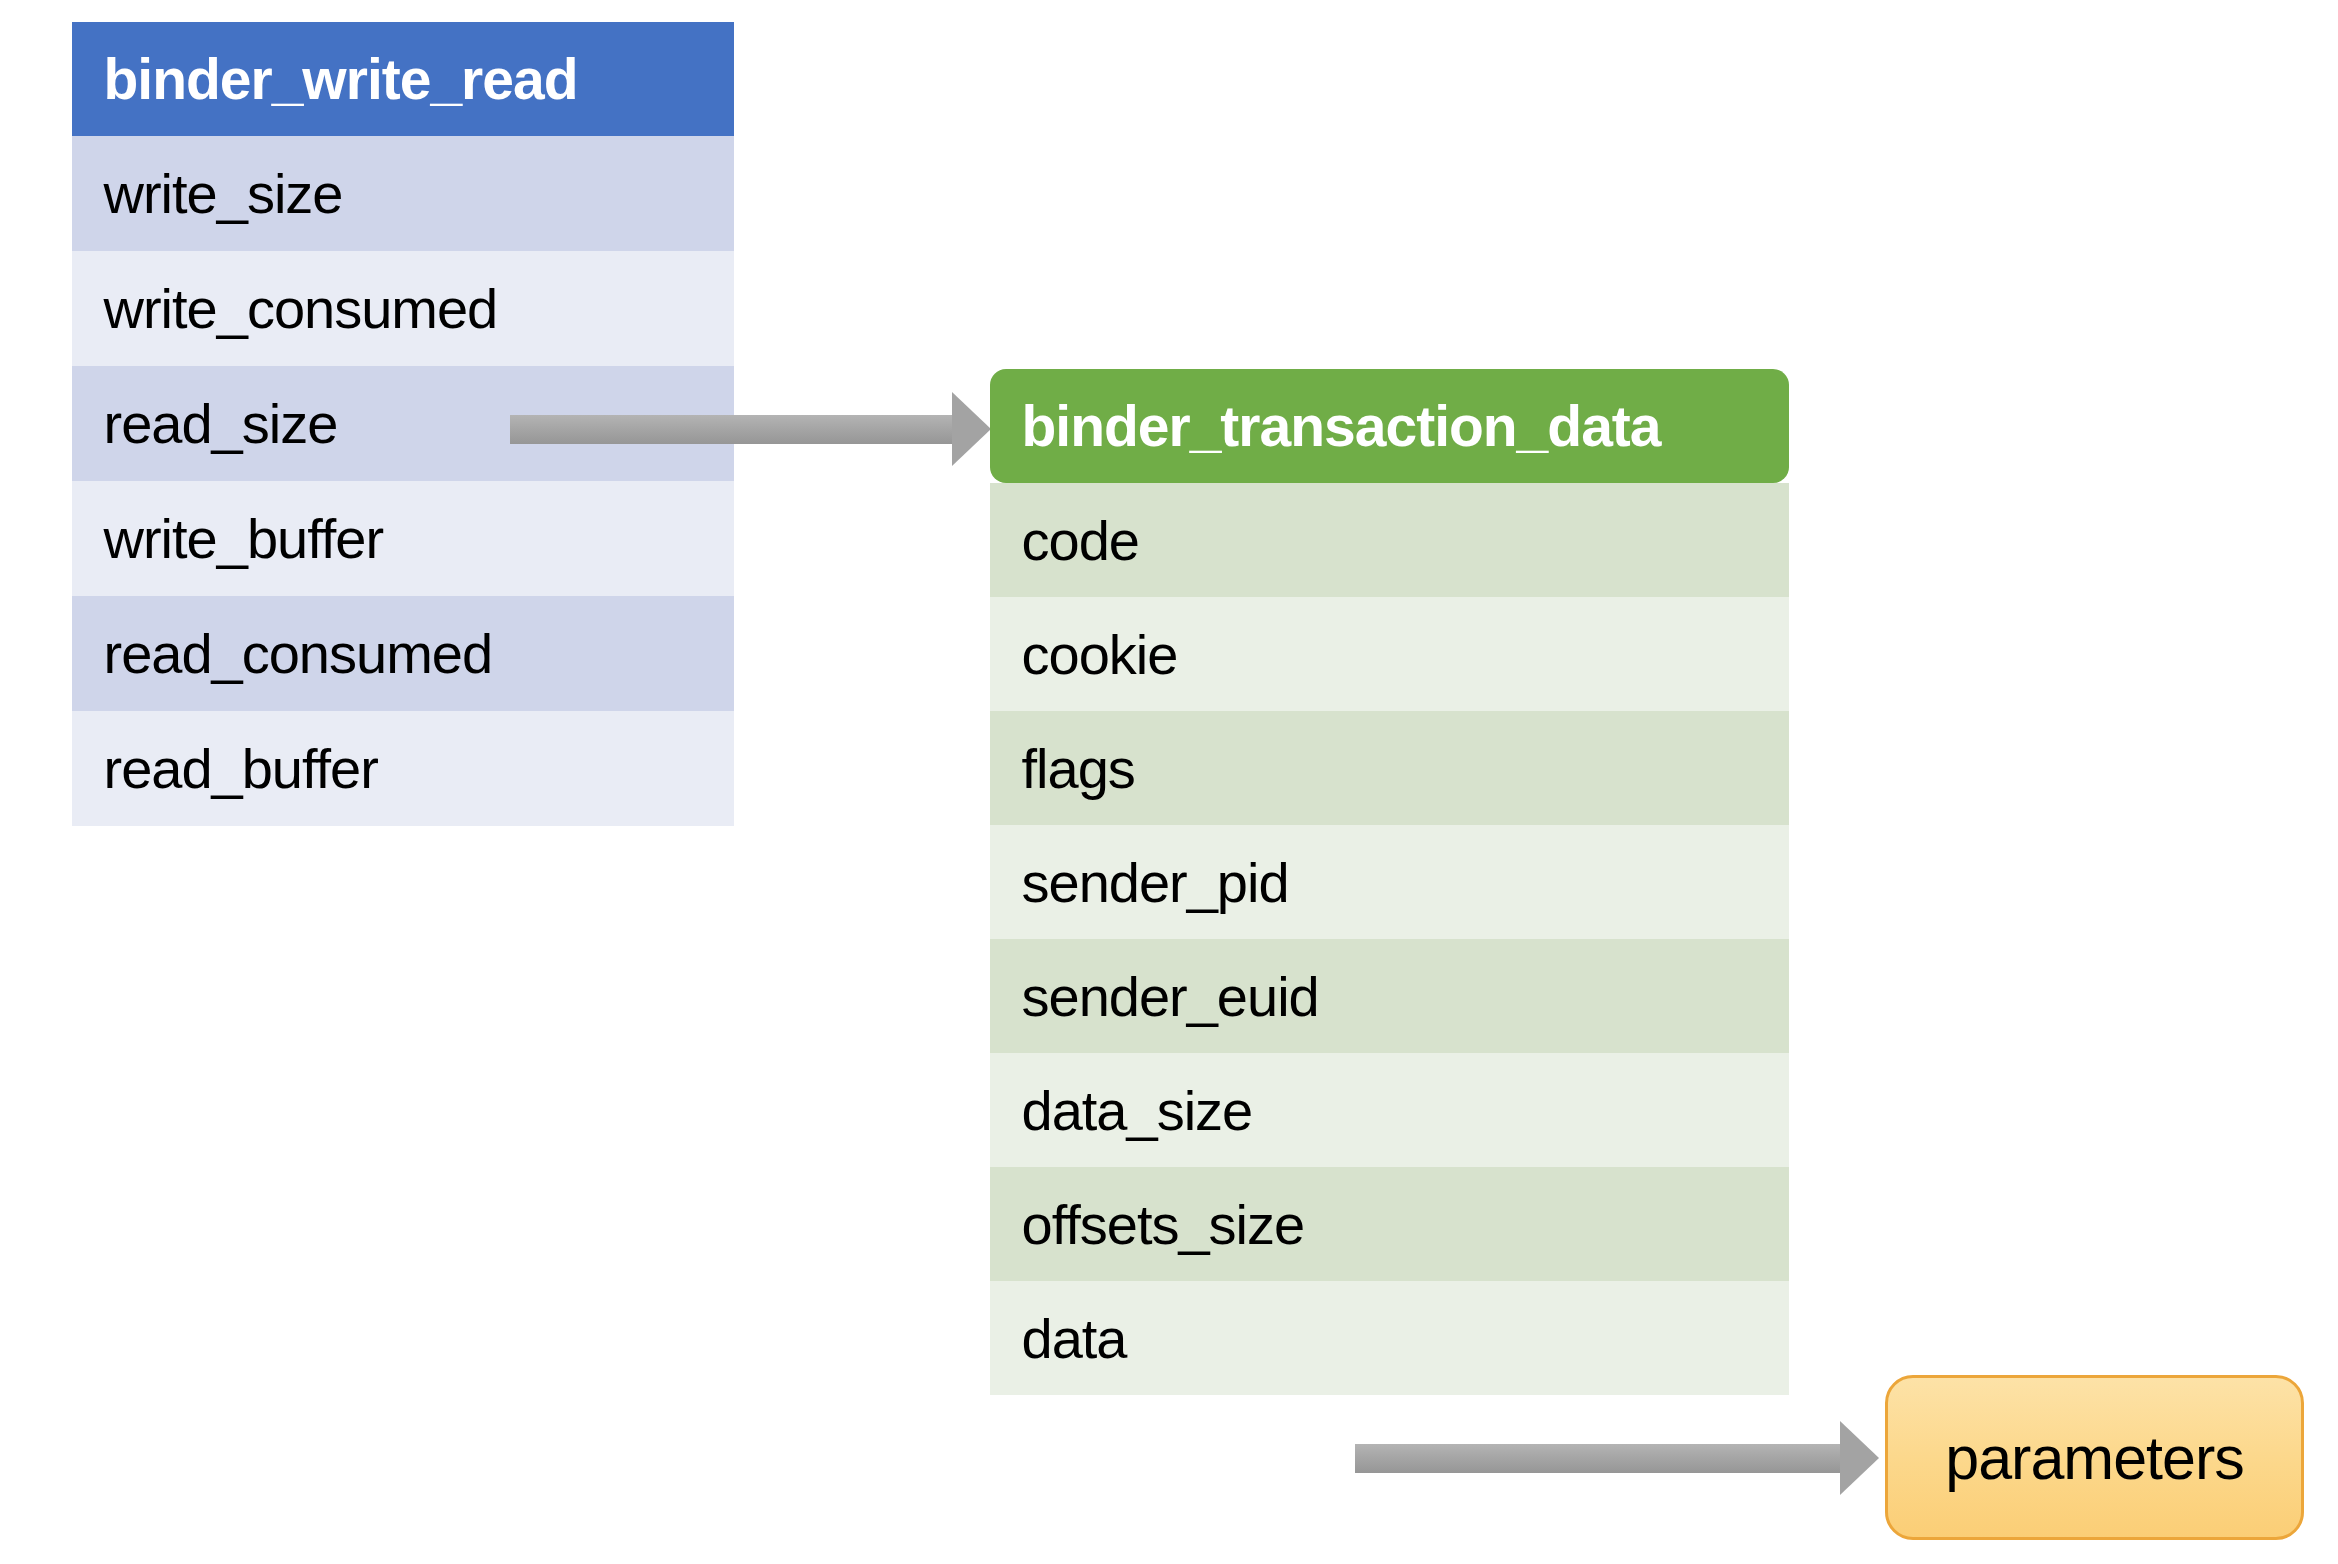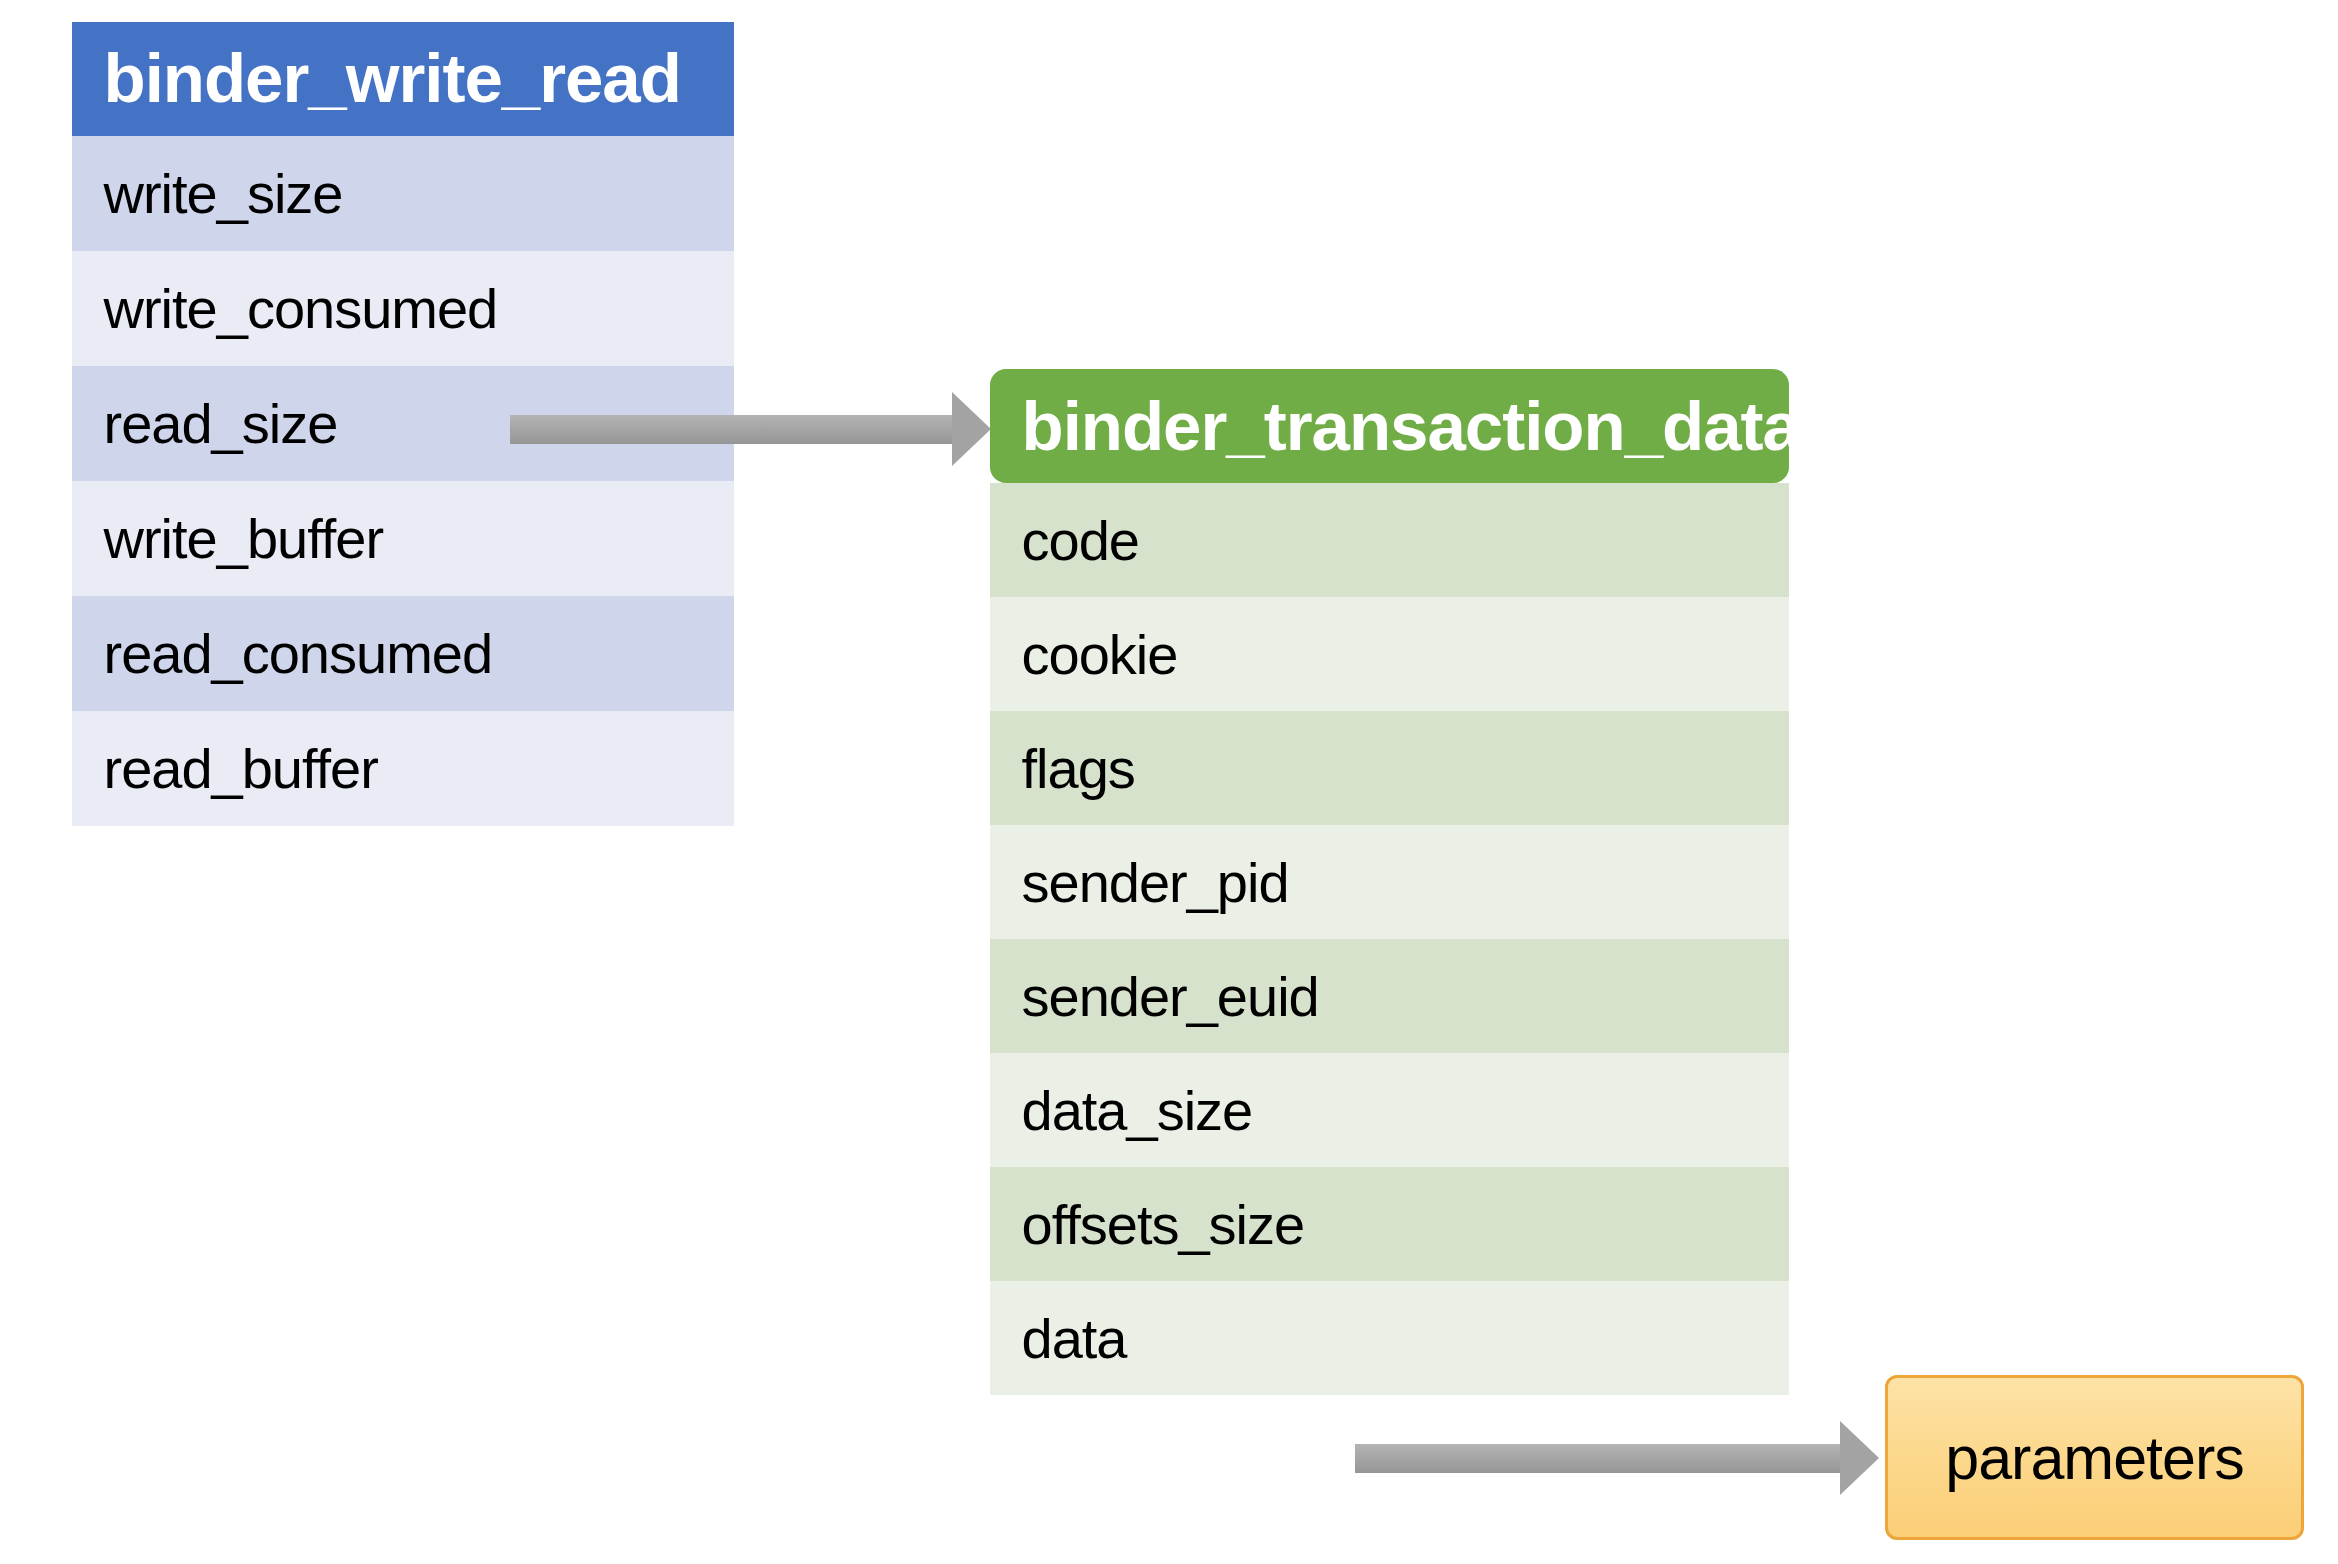--- a/index.html
+++ b/index.html
@@ -10,21 +10,21 @@
     color: #000000;
   }
   .canvas { position: relative; width: 2339px; height: 1564px; overflow: hidden; }
 
   
   .struct-table { position: absolute; }
   .tbl-header {
     display: flex; align-items: center;
     padding-left: 31.5px; box-sizing: border-box;
     color: #ffffff; font-weight: bold;
-    font-size: 69px; letter-spacing: -1px;
+    font-size: 57px; letter-spacing: -1px;
   }
   .tbl-row {
     display: flex; align-items: center;
     padding-left: 31.5px; box-sizing: border-box;
     font-size: 56px; letter-spacing: -1px;
   }
 
   .left-table { left: 72px; top: 21.7px; width: 662px; }
   .left-table .tbl-header { height: 114px; background: #4472c4; }
   .left-table .tbl-row { height: 115px; }
@@ -51,21 +51,21 @@
   .shaft-1 { left: 510px;  top: 415px;  width: 442px; height: 28.6px; }
   .head-1  { left: 952px;  top: 392px; }
   .shaft-2 { left: 1355px; top: 1444px; width: 486px; height: 28.6px; }
   .head-2  { left: 1840px; top: 1421px; }
 
   
   .callout {
     position: absolute;
     left: 1885px; top: 1375px; width: 419px; height: 165px;
     box-sizing: border-box;
-    border: 3px solid #eca63a; border-radius: 12px;
+    border: 3px solid #eca63a; border-radius: 28px;
     background: linear-gradient(180deg, #fde2a7 0%, #fcd88c 50%, #fbce76 100%);
     display: flex; align-items: center; justify-content: center;
     font-size: 61px; letter-spacing: -1px;
   }
 </style>
 </head>
 <body>
 
 <div class="canvas">
 

